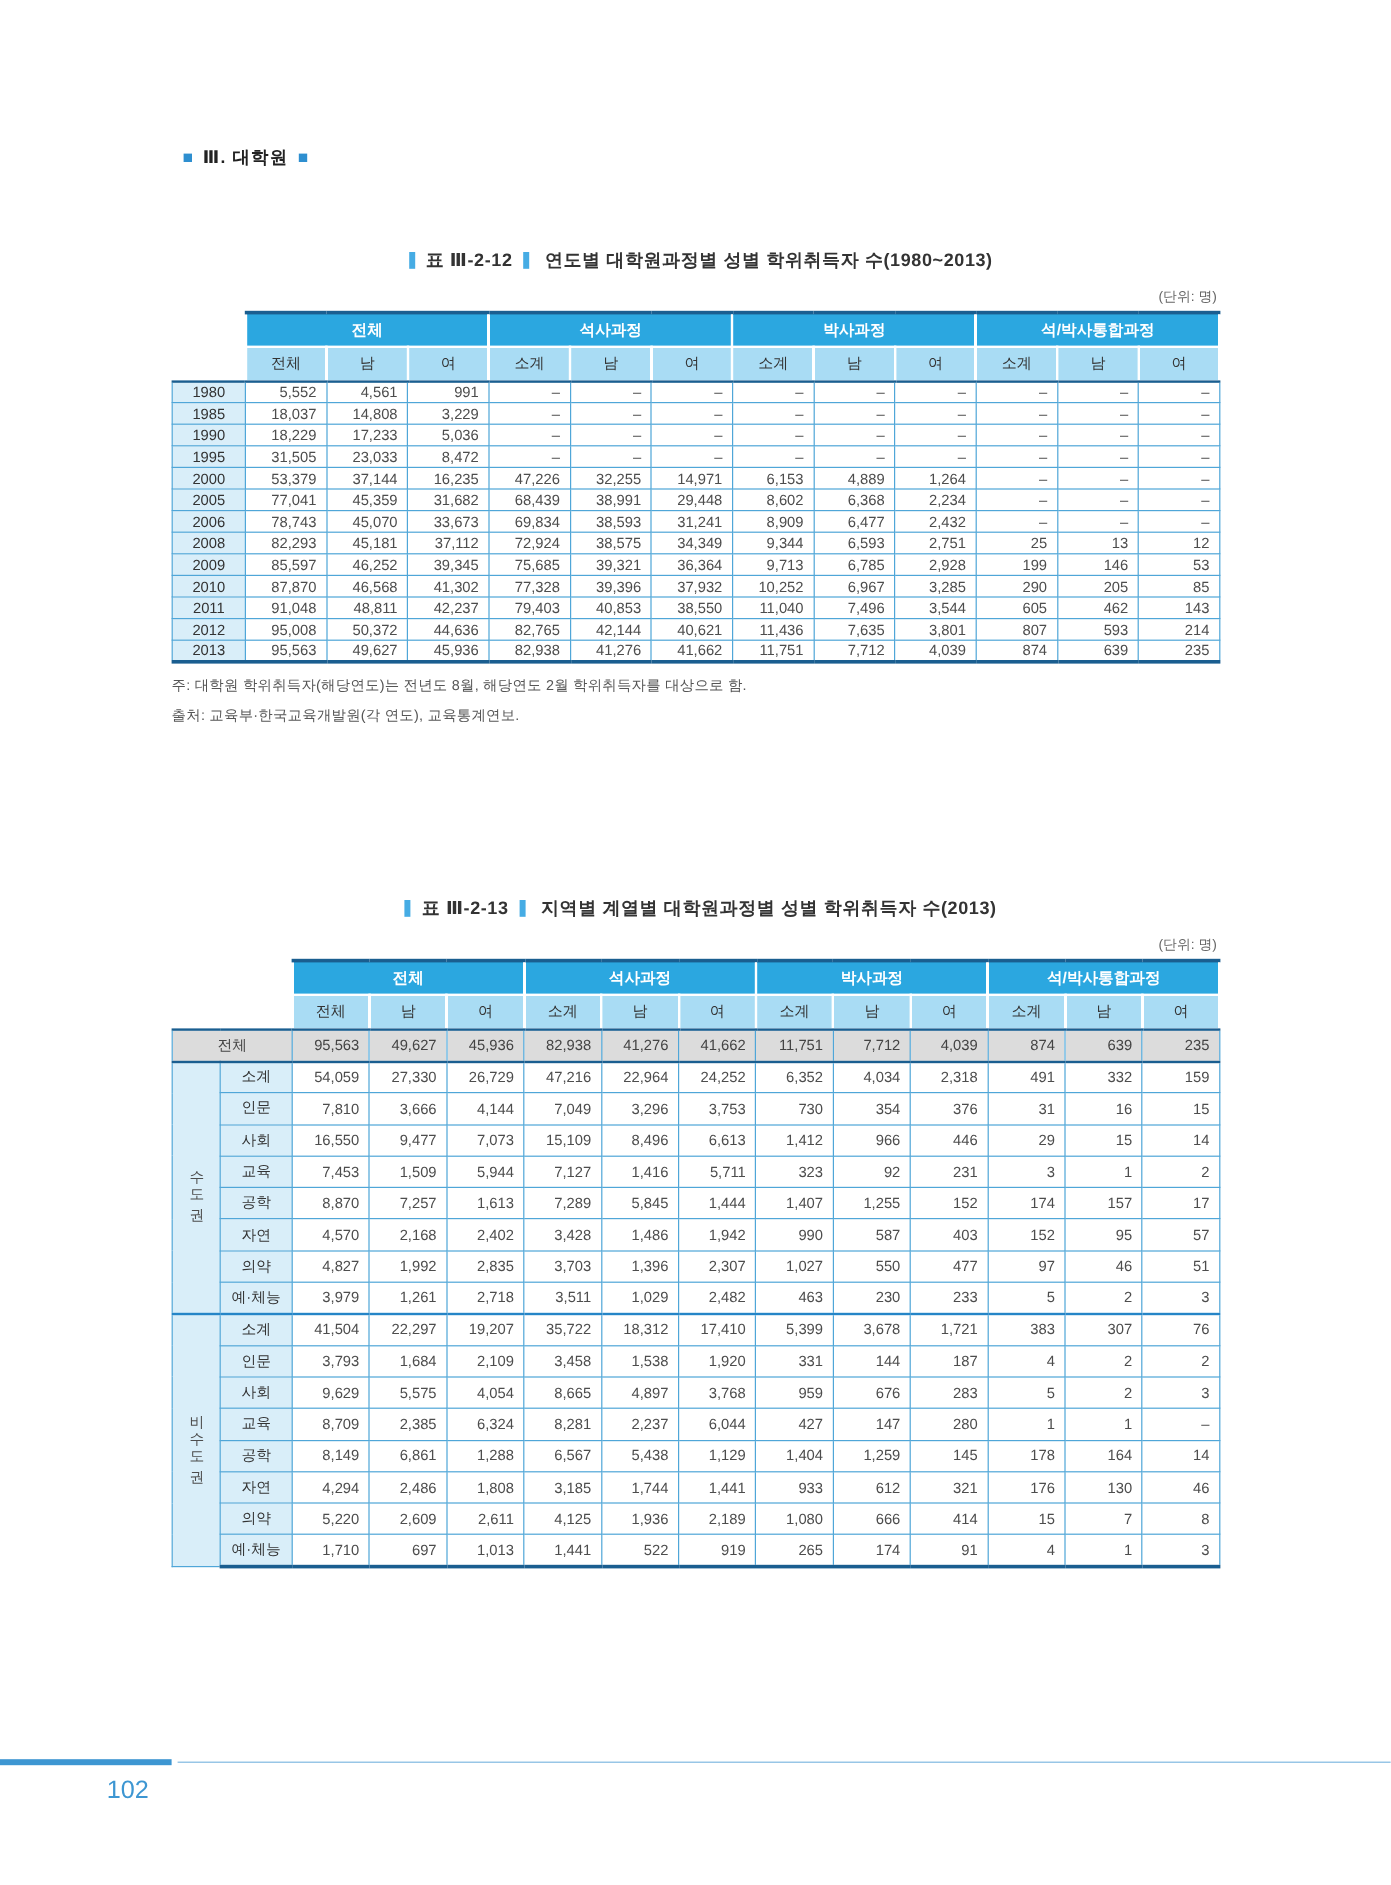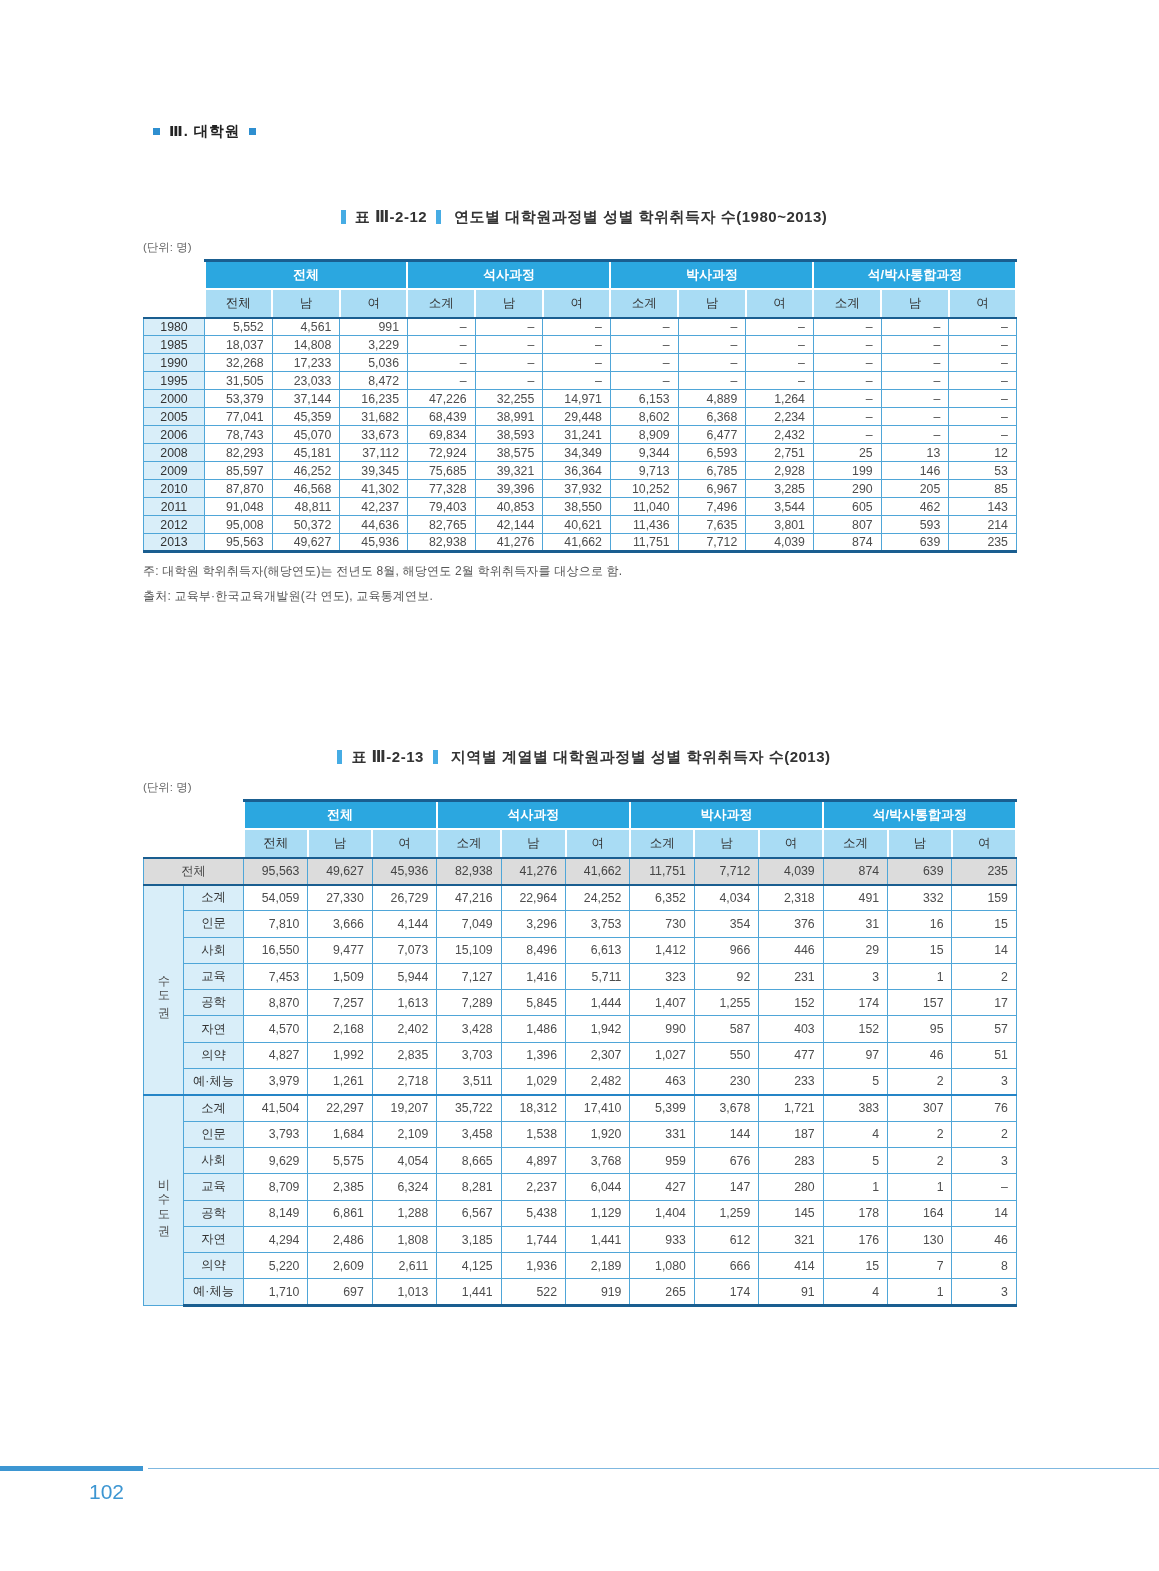--- a/index.html
+++ b/index.html
@@ -13,21 +13,21 @@
   .section-title { font-size:14.5px; font-weight:bold; color:#222; letter-spacing:1px; }
 
   .content { position:absolute; left:143px; width:873px; }
   #block1 { top:196px;margin-top:12px; } #block2 { top:748px; }
 
   
   .caption { text-align:center; font-size:15px; font-weight:bold; color:#333; height:22px; }
   .cap-bar { display:inline-block; width:5px; height:14px; background:#46ACE4; margin:0 9px; vertical-align:-2px; }
   .cap-code { letter-spacing:0.5px; }
   .cap-title { margin-left:4px; letter-spacing:0.5px; }
-  .unit { font-size:11.5px; color:#666; margin:10px 2px 4px 0; }
+  .unit { text-align:right; font-size:11.5px; color:#666; margin:10px 2px 4px 0; }
 
   
   table { border-collapse:collapse; table-layout:fixed; width:873px; }
   th,td { font-weight:normal; overflow:hidden; white-space:nowrap; }
 
   thead th { border:2px solid #fff; }
   thead .grp { background:var(--headerBlue,#2BA7E0); color:#fff; font-size:13px; font-weight:bold;
                border-top:3px solid var(--darkNavy,#1A5E90); height:28px; }
   thead .sub { background:var(--subBlue,#A9DCF4); color:#333; font-size:12.5px; height:29px;
                border-bottom:2px solid var(--darkNavy,#1A5E90); }
@@ -138,21 +138,21 @@
             <td class="num">–</td>
             <td class="num">–</td>
             <td class="num">–</td>
             <td class="num">–</td>
             <td class="num">–</td>
             <td class="num">–</td>
             <td class="num">–</td>
           </tr>
           <tr>
             <th class="rowlabel">1990</th>
-            <td class="num">32,268</td>
+            <td class="num">18,229</td>
             <td class="num">17,233</td>
             <td class="num">5,036</td>
             <td class="num">–</td>
             <td class="num">–</td>
             <td class="num">–</td>
             <td class="num">–</td>
             <td class="num">–</td>
             <td class="num">–</td>
             <td class="num">–</td>
             <td class="num">–</td>

